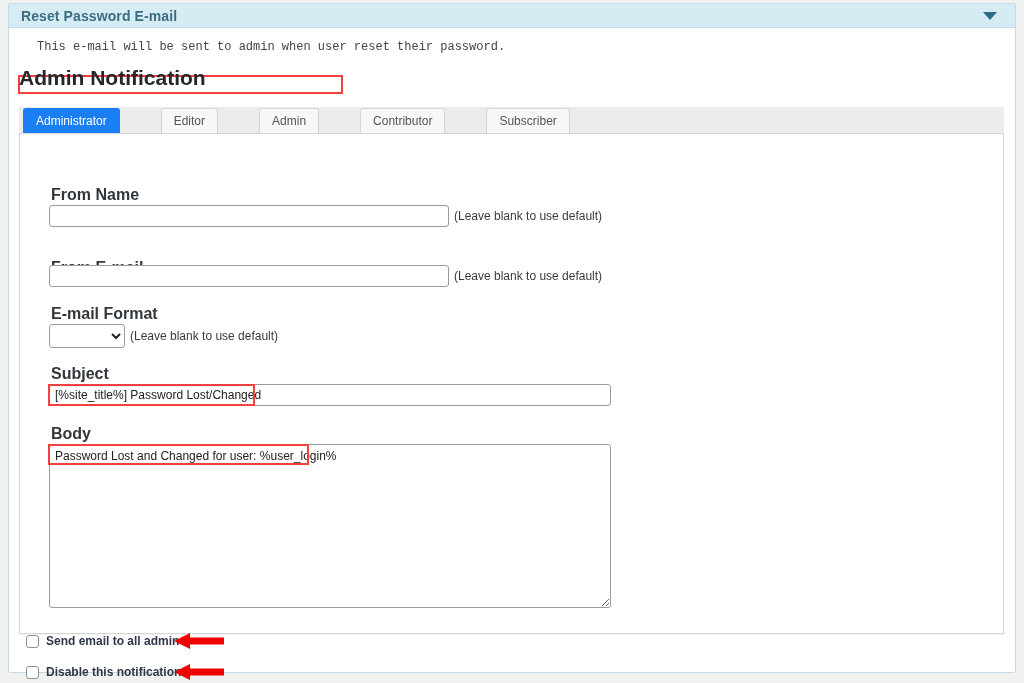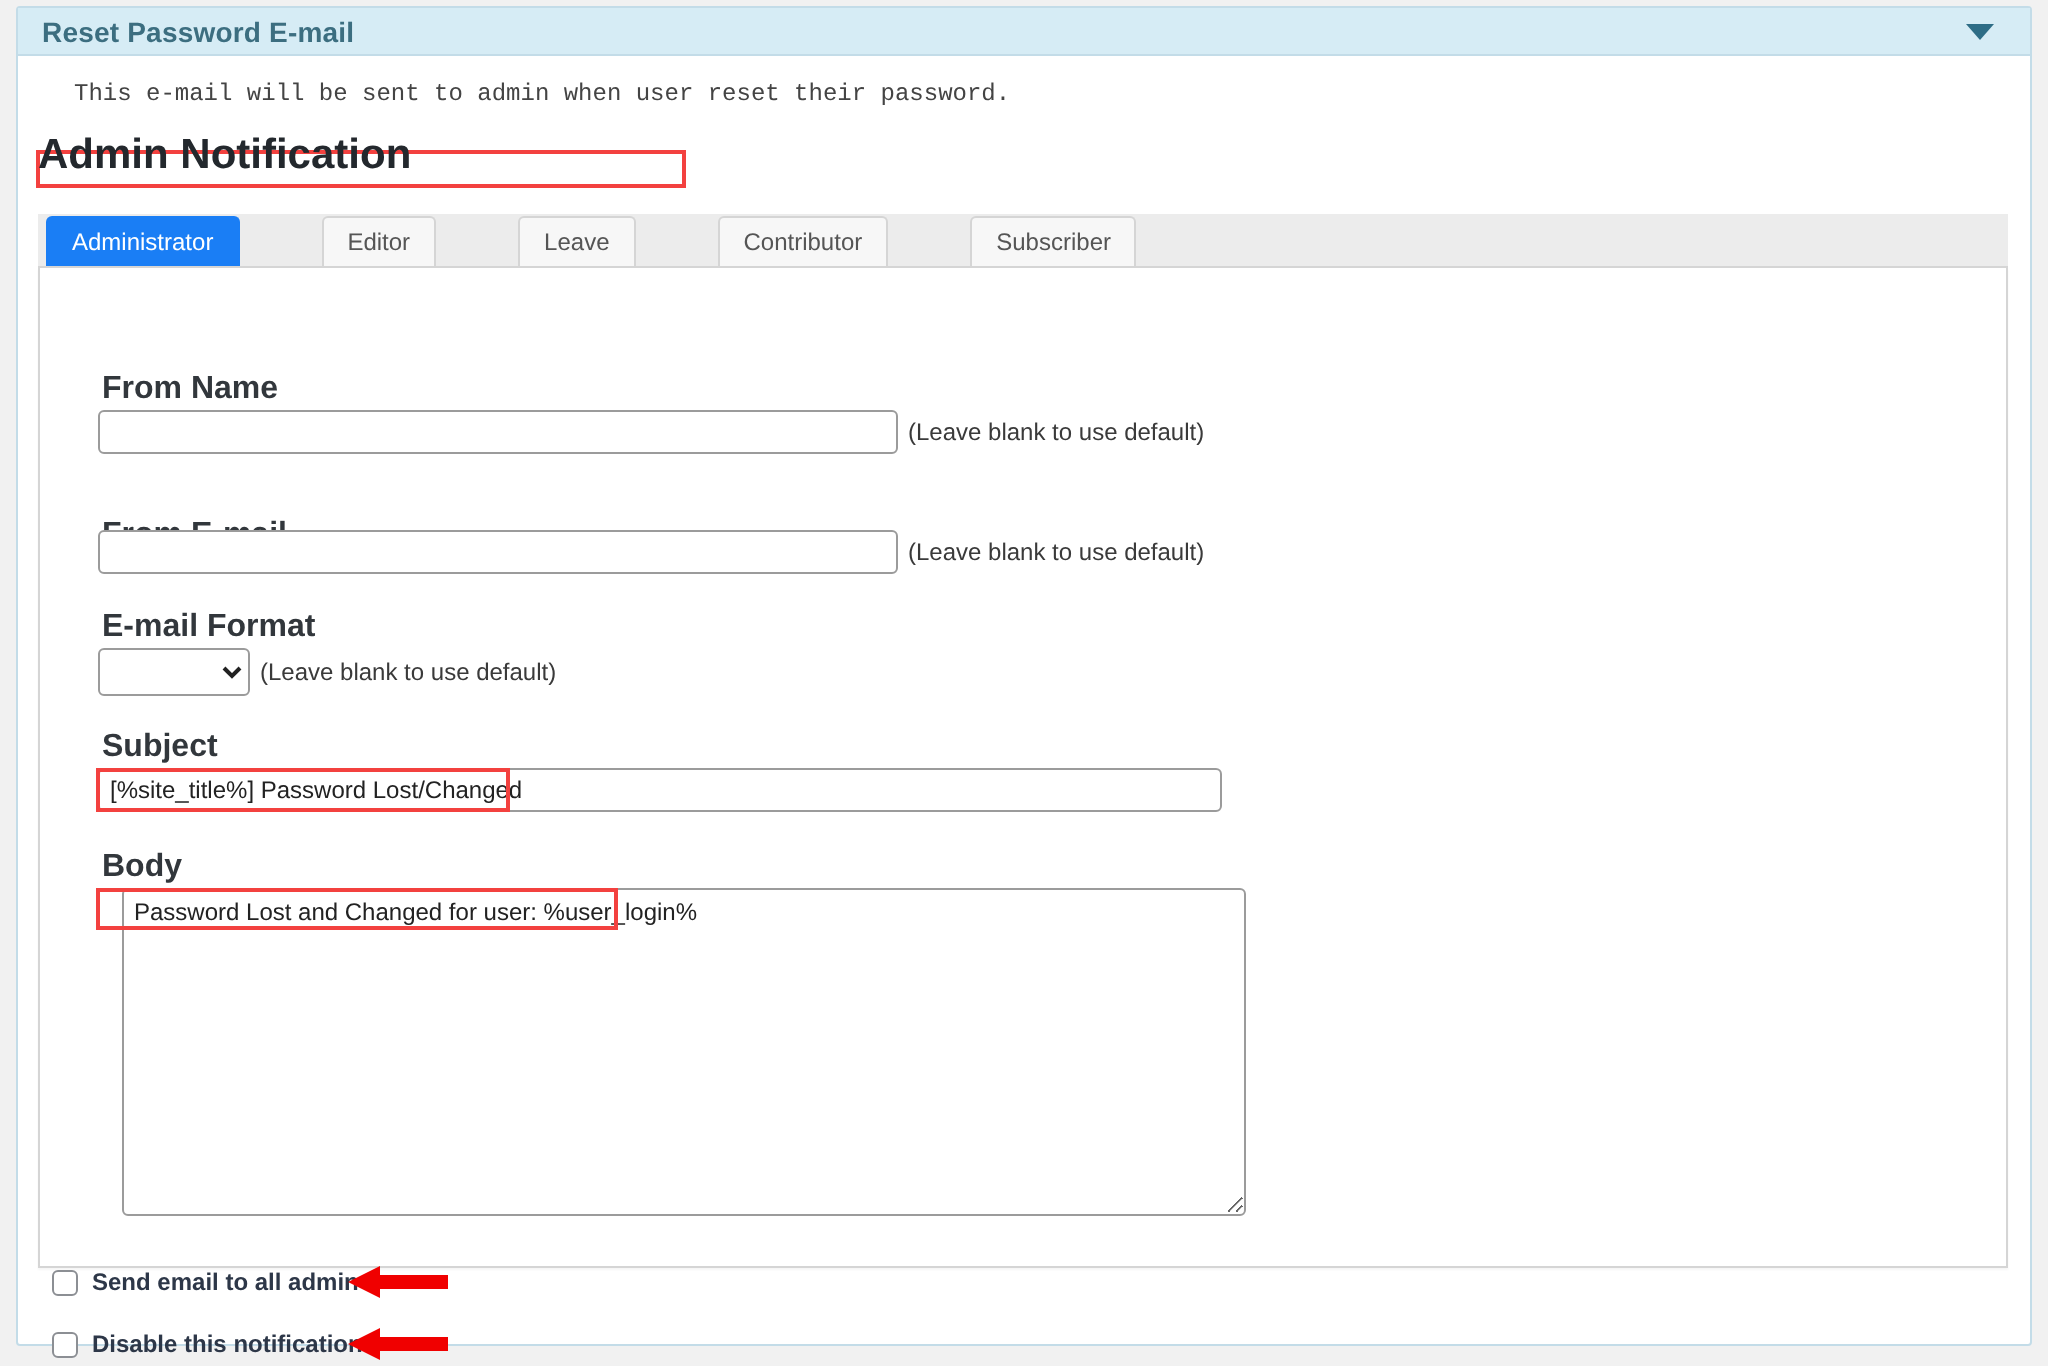--- a/index.html
+++ b/index.html
@@ -166,21 +166,20 @@
     border: 1px solid #9b9b9b;
     border-radius: 3px;
     background: #fff;
     font-family: "Liberation Sans", sans-serif;
     font-size: 12px;
     color: #222;
     padding: 3px 5px;
     resize: both;
     outline: none;
     line-height: 16px;
-    margin-left: 12px;
   }
 
   
   .ann {
     position: absolute;
     border: 2px solid #f3413f;
     pointer-events: none;
   }
 
   
@@ -226,21 +225,21 @@
   <div id="panel-body">
 
     <div id="description">This e-mail will be sent to admin when user reset their password.</div>
     <div id="ann-description"></div>
 
     <div id="section-title">Admin Notification</div>
 
     <div id="tabstrip">
       <div class="tab active">Administrator</div>
       <div class="tab">Editor</div>
-      <div class="tab">Leave</div>
+      <div class="tab">Admin</div>
       <div class="tab">Contributor</div>
       <div class="tab">Subscriber</div>
     </div>
 
     <div id="tabpanel">
 
       <div class="field-label" style="left:31px; top:52px;">From Name</div>
       <input class="txt" style="left: 29px; top: 71px; width: 400px;" type="text" value="">
       <div class="hint" style="left:434px; top:75px;">(Leave blank to use default)</div>
 

